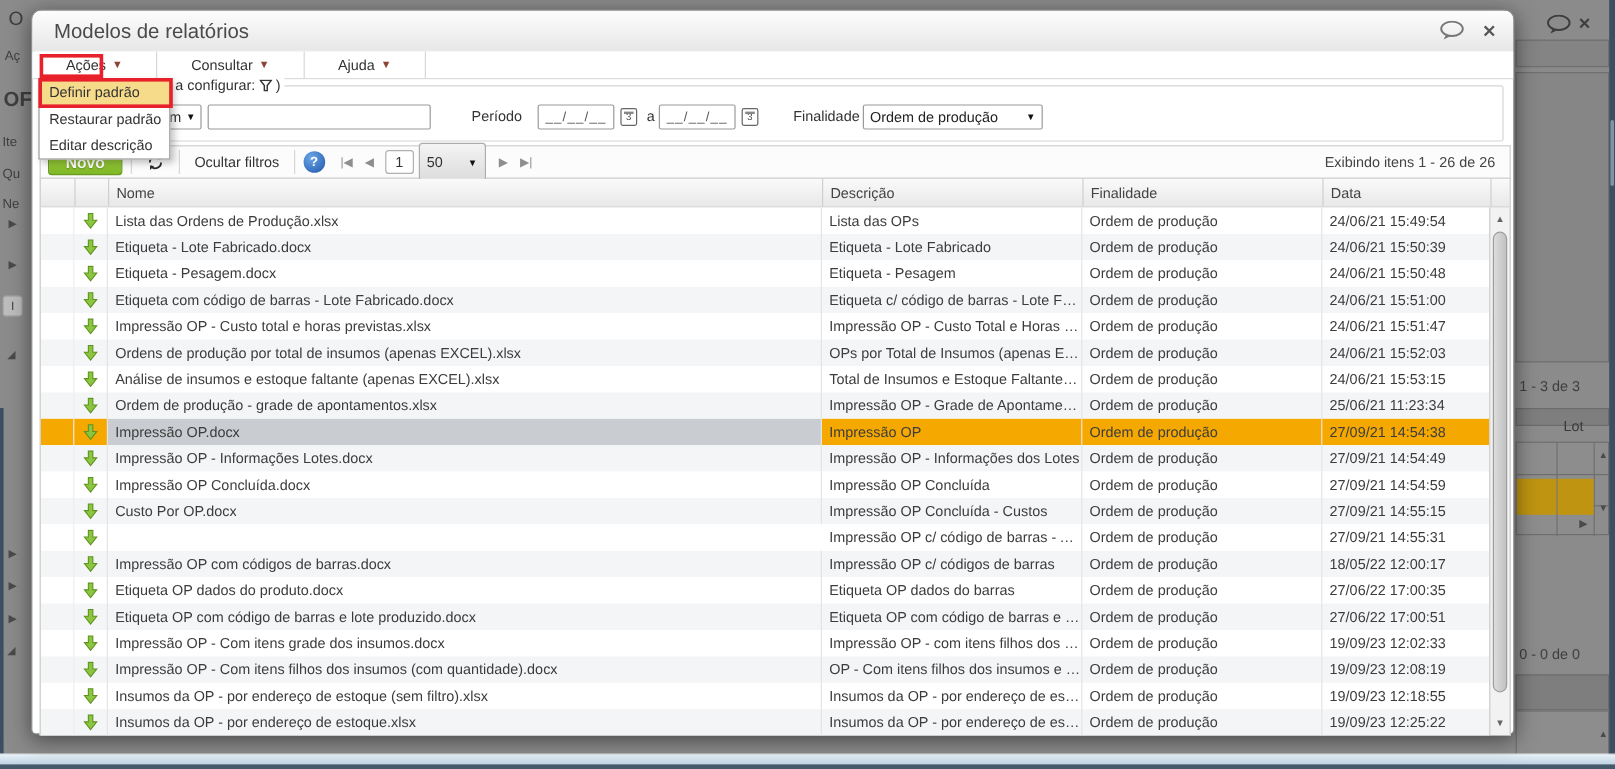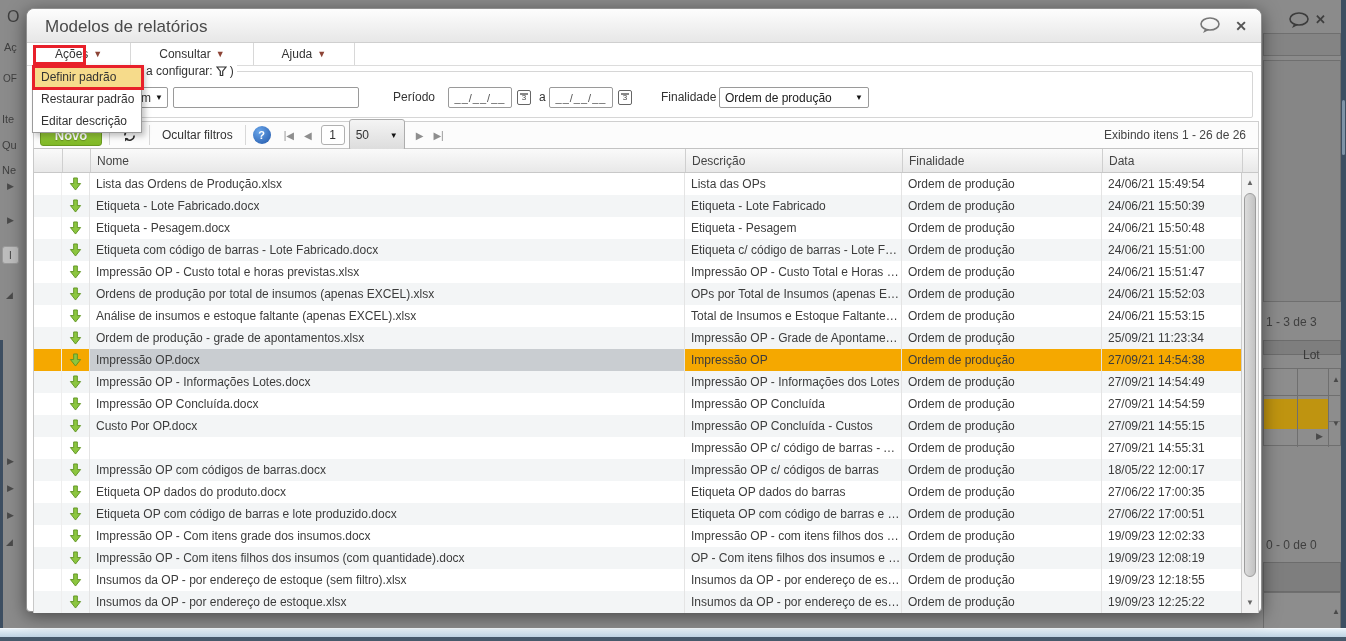--- a/index.html
+++ b/index.html
@@ -113,21 +113,21 @@
      background:linear-gradient(90deg,#dcdcdc,#c2c2c2); border:1px solid #9d9d9d; border-radius:6px; cursor:grab; }
 
   .dl-arrow { width:13px; height:14px; display:block; }
 </style>
 </head>
 <body>
 
 <div>
   <span class="bg-frag" style="left:7px; top:8px; font-size:16px;">O</span>
   <span class="bg-frag" style="left:4px; top:41px; font-size:11px;">Aç</span>
-  <span class="bg-frag" style="left:3px; top:73px; font-size:10px;">OF</span>
+  <span class="bg-frag" style="left:3px; top:73px; font-size:17px;font-weight:bold;">OF</span>
   <span class="bg-frag" style="left:2px; top:113px; font-size:11px;">Ite</span>
   <span class="bg-frag" style="left:2px; top:139px; font-size:11px;">Qu</span>
   <span class="bg-frag" style="left:2px; top:164px; font-size:11px;">Ne</span>
   <span class="bg-arrow" style="left:7px; top:181px;">▶</span>
   <span class="bg-arrow" style="left:7px; top:215px;">▶</span>
   <span class="abs" style="left:2px; top:246px; width:17px; height:18px; border:1px solid #9a9a9a; background:#bdbdbd; border-radius:3px; font-size:10px; color:#3f3f3f; text-align:center; line-height:17px;">I</span>
   <span class="bg-arrow" style="left:6px; top:290px;">◢</span>
   <span class="bg-arrow" style="left:7px; top:456px;">▶</span>
   <span class="bg-arrow" style="left:7px; top:483px;">▶</span>
   <span class="bg-arrow" style="left:7px; top:510px;">▶</span>
@@ -412,21 +412,21 @@
         <div class="c name">
           <span class="cell-text">Ordem de produção - grade de apontamentos.xlsx</span>
         </div>
         <div class="c desc">
           <span class="cell-text">Impressão OP - Grade de Apontamentos</span>
         </div>
         <div class="c fin">
           <span class="cell-text">Ordem de produção</span>
         </div>
         <div class="c date">
-          <span class="cell-text">25/09/21 11:23:34</span>
+          <span class="cell-text">25/06/21 11:23:34</span>
         </div>
       </div>
       <div class="trow sel">
         <div class="c c0"></div>
         <div class="c c1">
           <svg class="dl-arrow" viewBox="0 0 14 15">
   <path d="M5 1 h4 v6 h3.5 L7 14 L1.5 7 H5 Z" fill="#8cc63f" stroke="#5f9321" stroke-width="1"></path>
           </svg>
         </div>
         <div class="c name">

